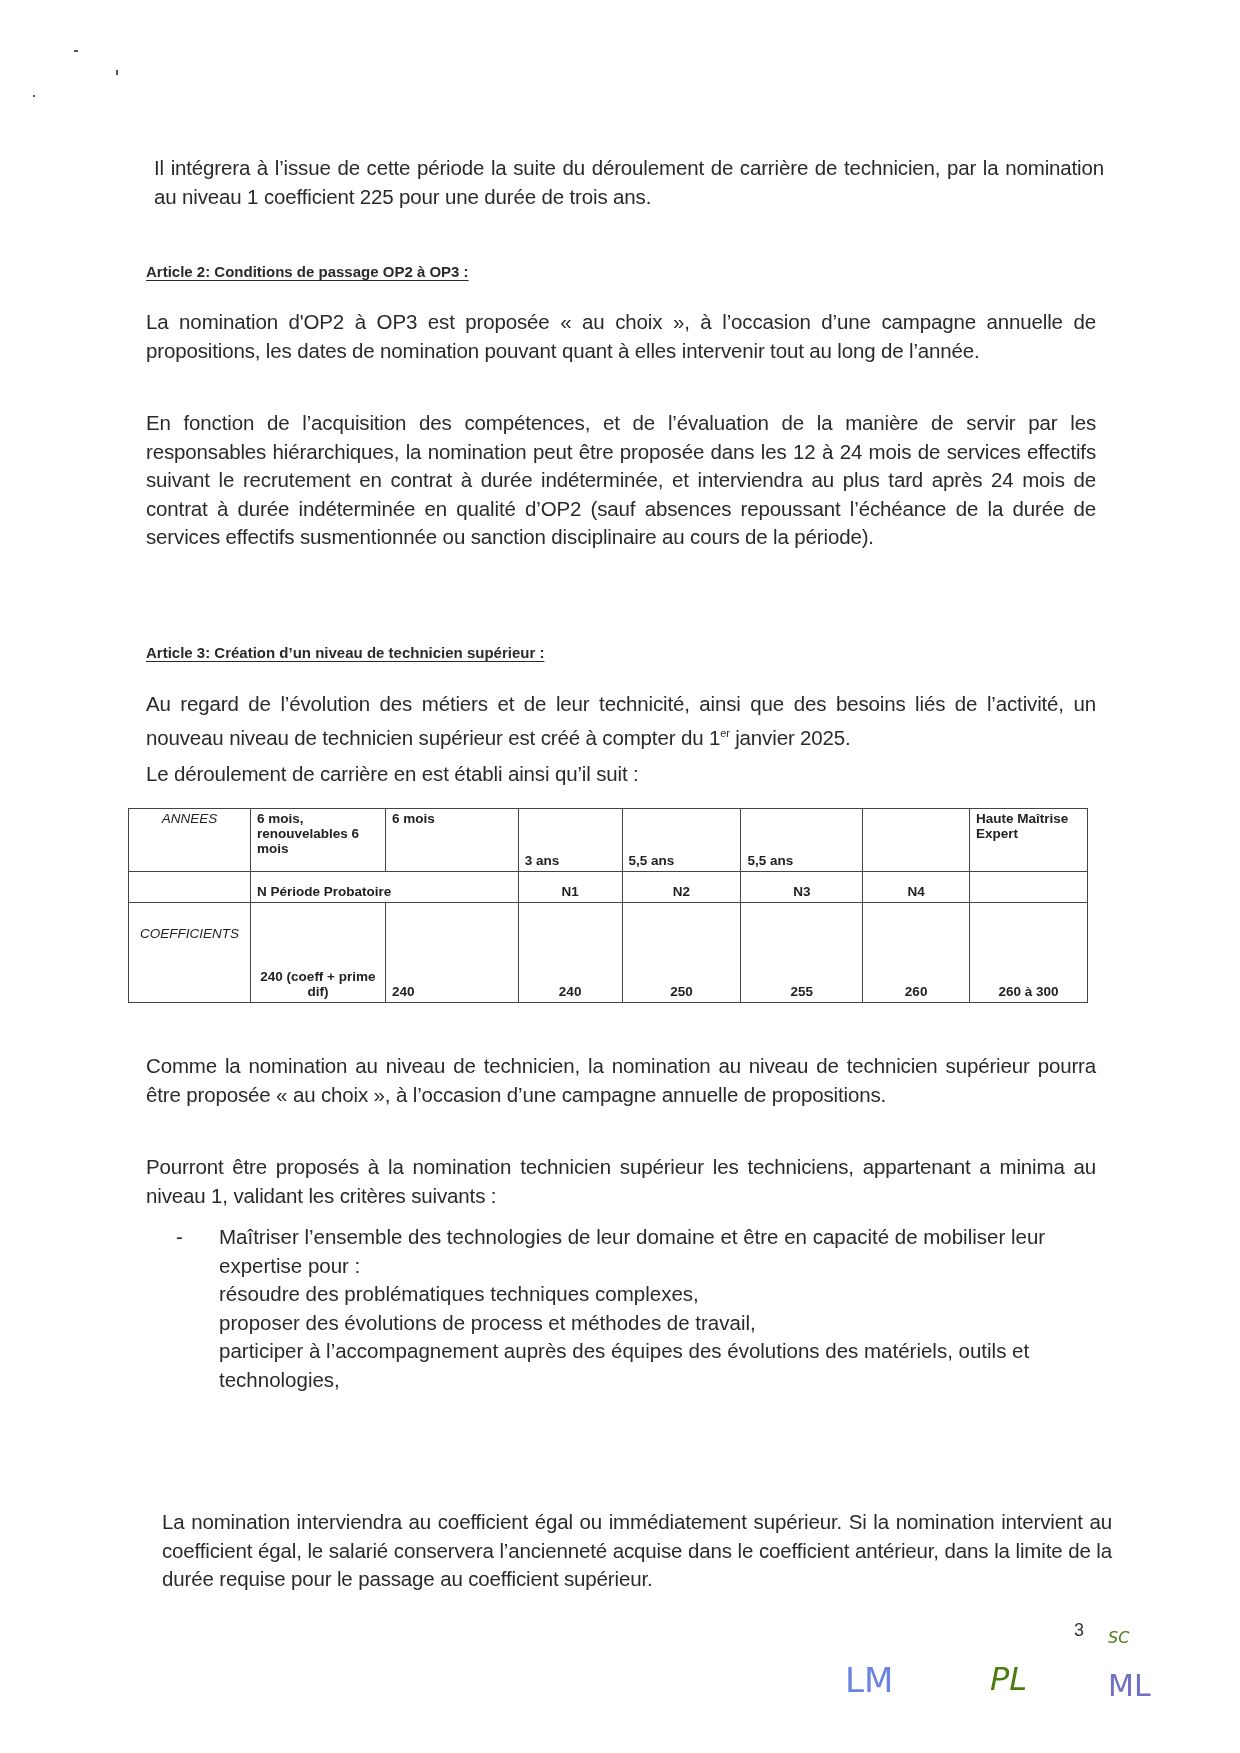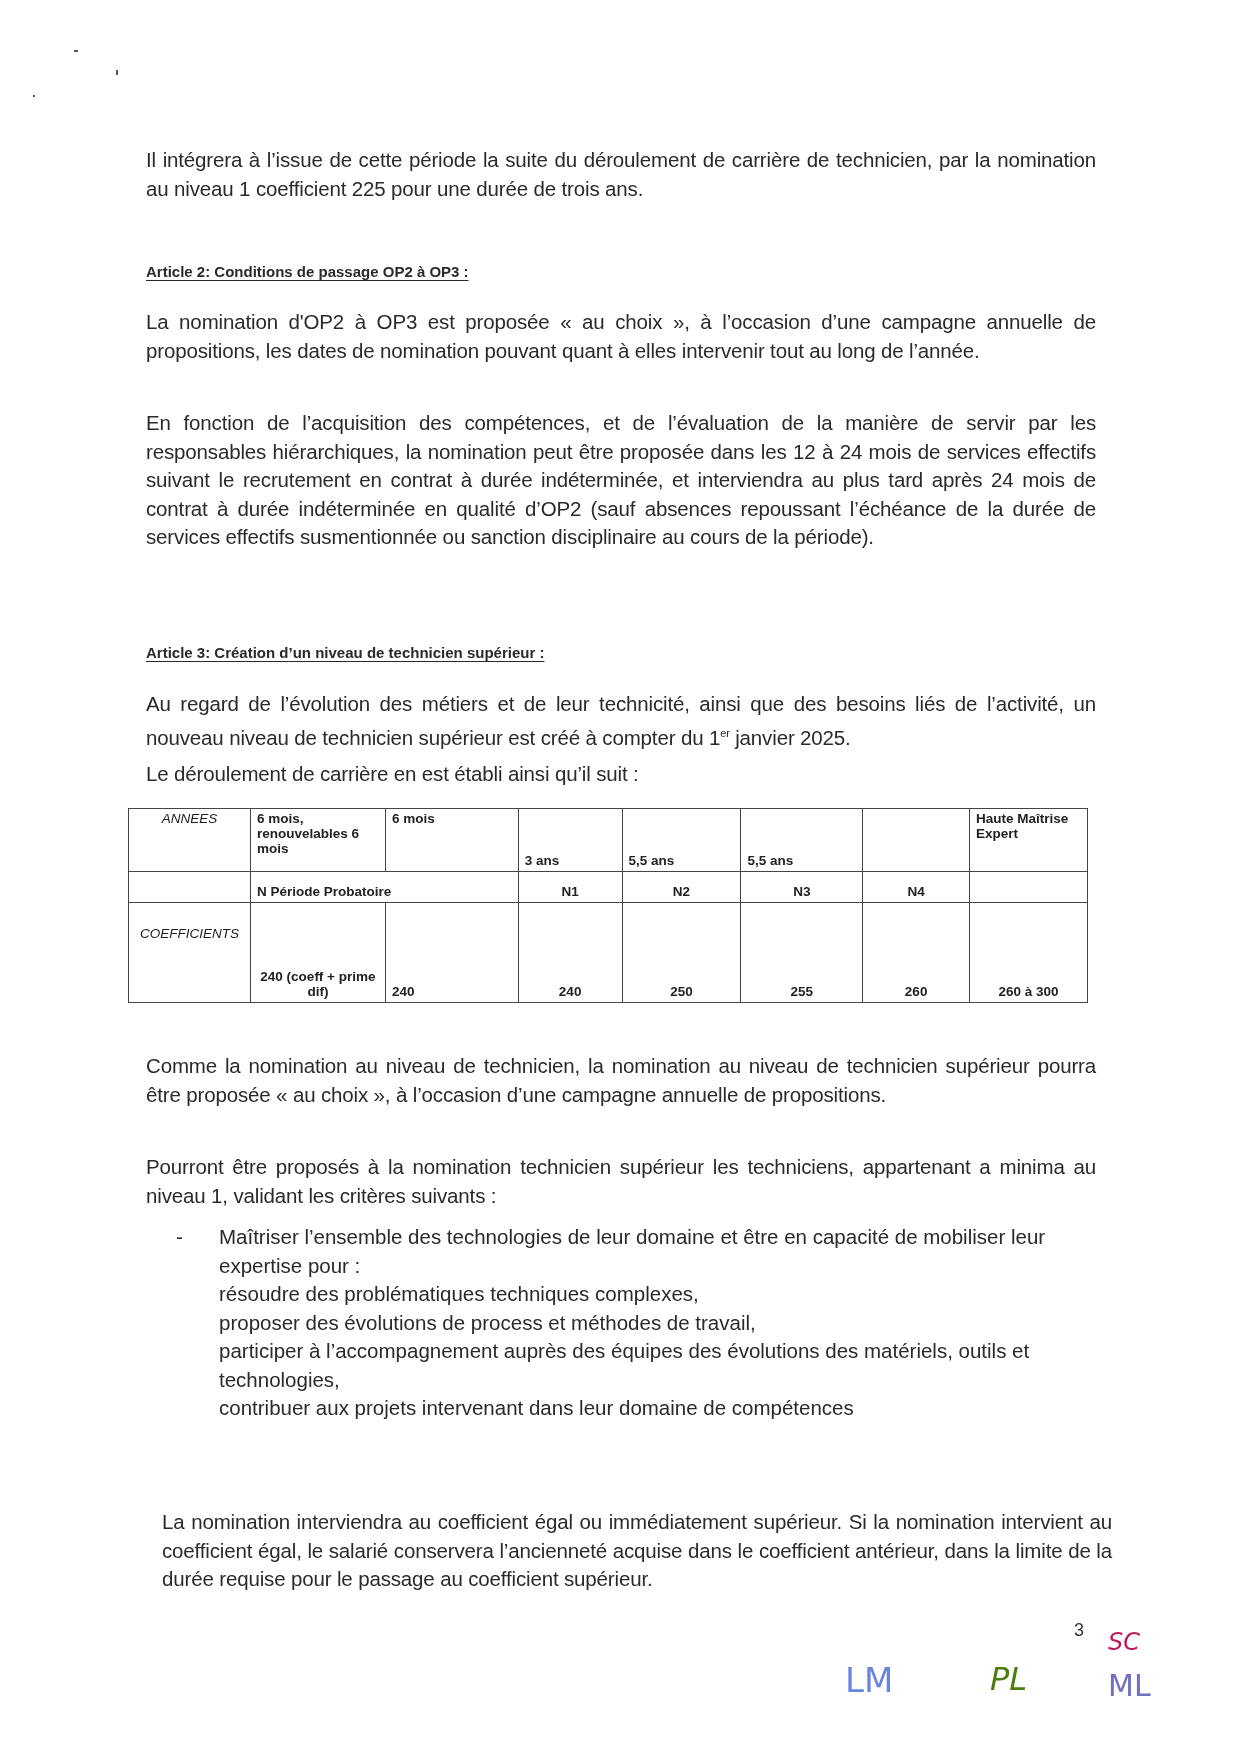--- a/index.html
+++ b/index.html
@@ -30,21 +30,21 @@
 <body>
 
 <div class="page">
 
   <div class="specks">
     <span style="left:74px;top:50px;width:4px;height:2px;"></span>
     <span style="left:116px;top:70px;width:2px;height:5px;"></span>
     <span style="left:33px;top:95px;width:2px;height:2px;"></span>
   </div>
 
-  <p class="p" style="top:146px;margin:0;">Il intégrera à l’issue de cette période la suite du déroulement de carrière de technicien, par la nomination au niveau 1 coefficient 225 pour une durée de trois ans.</p>
+  <p class="p" style="top:146px;margin:8px;">Il intégrera à l’issue de cette période la suite du déroulement de carrière de technicien, par la nomination au niveau 1 coefficient 225 pour une durée de trois ans.</p>
 
   <div class="h" style="top:263px;">Article 2: Conditions de passage OP2 à OP3 :</div>
   <p class="p" style="top:308px;margin:0;">La nomination d'OP2 à OP3 est proposée « au choix », à l’occasion d’une campagne annuelle de propositions, les dates de nomination pouvant quant à elles intervenir tout au long de l’année.</p>
   <p class="p" style="top:409px;margin:0;">En fonction de l’acquisition des compétences, et de l’évaluation de la manière de servir par les responsables hiérarchiques, la nomination peut être proposée dans les 12 à 24 mois de services effectifs suivant le recrutement en contrat à durée indéterminée, et interviendra au plus tard après 24 mois de contrat à durée indéterminée en qualité d’OP2 (sauf absences repoussant l’échéance de la durée de services effectifs susmentionnée ou sanction disciplinaire au cours de la période).</p>
 
   <div class="h" style="top:644px;">Article 3: Création d’un niveau de technicien supérieur :</div>
   <p class="p" style="top:690px;margin:0;"><span>Au regard de l’évolution des métiers et de leur technicité, ainsi que des besoins liés de l’activité, un nouveau niveau de technicien supérieur est créé à compter du 1</span><sup style="font-size:11px;">er</sup><span> janvier 2025.</span></p>
   <p class="p nojust" style="top:760px;margin:0;">Le déroulement de carrière en est établi ainsi qu’il suit :</p>
 
   <table class="career">
@@ -94,26 +94,25 @@
   <p class="p" style="top:1052px;margin:0;">Comme la nomination au niveau de technicien, la nomination au niveau de technicien supérieur pourra être proposée « au choix », à l’occasion d’une campagne annuelle de propositions.</p>
   <p class="p" style="top:1153px;margin:0;">Pourront être proposés à la nomination technicien supérieur les techniciens, appartenant a minima au niveau 1, validant les critères suivants :</p>
 
   <div class="bullets" style="top:1223px;">
     <span class="dash">-</span>
     <div class="lines">
       <div>Maîtriser l’ensemble des technologies de leur domaine et être en capacité de mobiliser leur expertise pour :</div>
       <div>résoudre des problématiques techniques complexes,</div>
       <div>proposer des évolutions de process et méthodes de travail,</div>
       <div>participer à l’accompagnement auprès des équipes des évolutions des matériels, outils et technologies,</div>
-      <div>contribuer aux projets intervenant dans leur domaine de compétences</div>
     </div>
   </div>
 
   <p class="p" style="top:1492px;margin:16px;">La nomination interviendra au coefficient égal ou immédiatement supérieur. Si la nomination intervient au coefficient égal, le salarié conservera l’ancienneté acquise dans le coefficient antérieur, dans la limite de la durée requise pour le passage au coefficient supérieur.</p>
 
   <div class="pagenum">3</div>
 
   <div class="initials" style="left:845px;top:1660px;font-size:34px;">LM</div>
   <div class="initials" style="left:990px;top:1660px;font-size:32px;color:#4d7c0f;font-style:italic;">PL</div>
   <div class="initials" style="left:1108px;top:1668px;font-size:30px;color:#6f70c2;">ML</div>
-  <div class="initials" style="left:1108px;top:1628px;font-size:24px;color:#be185d;font-style:italic;">SC</div>
+  <div class="initials" style="left:1108px;top:1628px;font-size:16px;color:#4d7c0f;font-style:italic;">SC</div>
 
 </div>
 
 </body></html>

